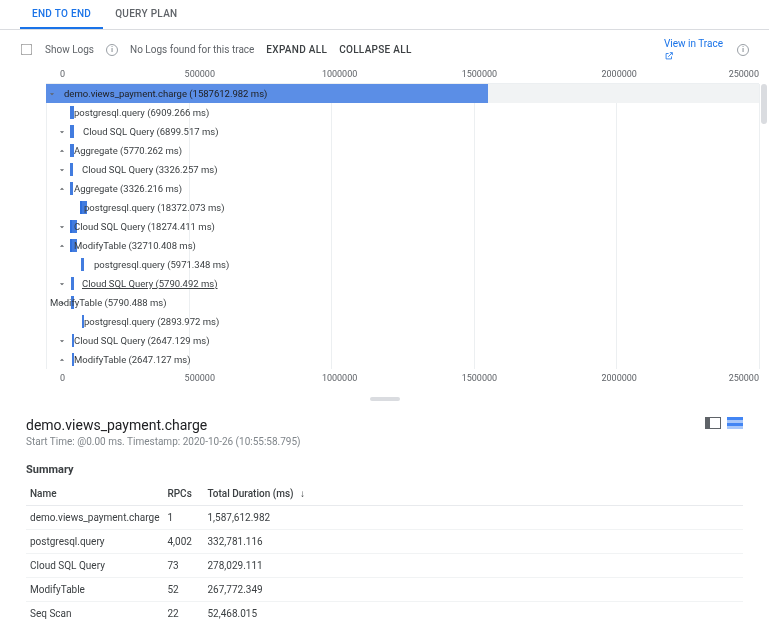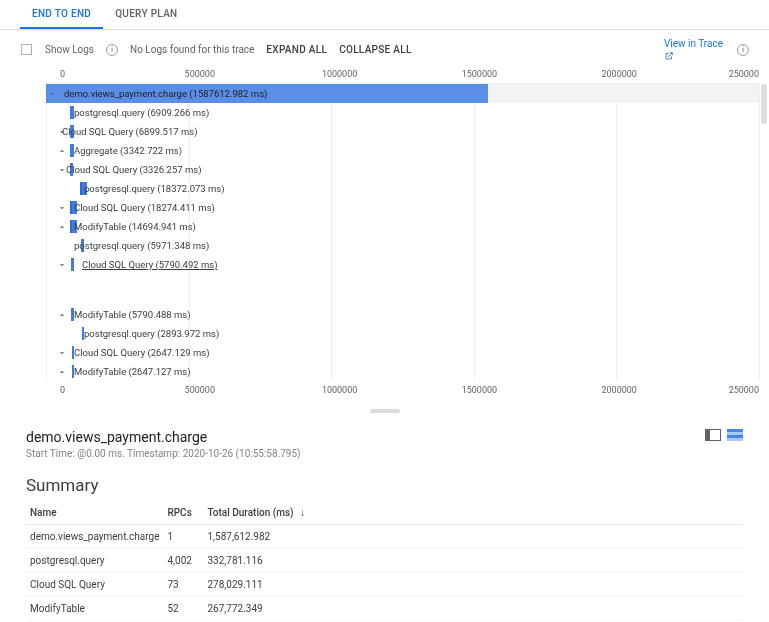--- a/index.html
+++ b/index.html
@@ -128,21 +128,21 @@
     width:16px; height:12px; display:flex;
   }
   .ibox.tbl{
     background:linear-gradient(to right,#5f6368 0 4px,transparent 4px 16px);
     border:1px solid #5f6368;
   }
   .ibox.flm{
     background:linear-gradient(to bottom,#4285f4 0 3px,#a8c7fa 3px 6px,#4285f4 6px 9px,#a8c7fa 9px 12px);
   }
   .summary h3{
-    font-size:17px; font-weight:400; margin:16px 0 6px 0; color:#3c4043;
+    font-size:11px; font-weight:700; margin:16px 0 6px 0; color:#3c4043;
   }
   table{
     width:100%; border-collapse:collapse; font-size:10px;
   }
   thead th{
     text-align:left; font-weight:500; color:#3c4043;
     border-bottom:1px solid #e8eaed; padding:6px 4px;
   }
   thead th .sort{ display:inline-block; margin-left:4px;}
   tbody td{
@@ -201,46 +201,55 @@
         <svg viewBox="0 0 24 24" fill="#5f6368">
           <path d="M7 10l5 5 5-5z"></path>
         </svg>
       </span>
       <span class="label">demo.views_payment.charge (1587612.982 ms)</span>
     </div>
     <div class="row" style="padding-left: 24px;">
       <span class="bar" style="left:24.2px;width:0.5%;min-width:1px"></span>
       <span class="label">postgresql.query (6909.266 ms)</span>
     </div>
-    <div class="row" style="padding-left: 12px;">
+    <div class="row" style="padding-left: 33px;">
       <span class="toggle" style="left:10px">
         <svg viewBox="0 0 24 24" fill="#5f6368">
           <path d="M7 10l5 5 5-5z"></path>
         </svg>
       </span>
       <span class="bar" style="left:24.2px;width:0.5%;min-width:1px"></span>
       <span class="label">Cloud SQL Query (6899.517 ms)</span>
     </div>
     <div class="row" style="padding-left: 24px;">
       <span class="toggle" style="left:10px">
         <svg viewBox="0 0 24 24" fill="#5f6368">
           <path d="M7 14l5-5 5 5z"></path>
         </svg>
       </span>
       <span class="bar" style="left:24.2px;width:0.5%;min-width:1px"></span>
-      <span class="label">Aggregate (3342.722 ms)</span>
-    </div>
-    <div class="row" style="padding-left: 16px; align-items: center;">
+      <span class="label">Aggregate (5770.262 ms)</span>
+    </div>
+    <div class="row" style="padding-left: 32px; align-items: center;">
       <span class="toggle" style="left:10px">
         <svg viewBox="0 0 24 24" fill="#5f6368">
           <path d="M7 10l5 5 5-5z"></path>
         </svg>
       </span>
       <span class="bar" style="left:24.4px;width:0.3%;min-width:1px"></span>
       <span class="label">Cloud SQL Query (3326.257 ms)</span>
+    </div>
+    <div class="row" style="padding-left: 24px;">
+      <span class="toggle" style="left:10px">
+        <svg viewBox="0 0 24 24" fill="#5f6368">
+          <path d="M7 14l5-5 5 5z"></path>
+        </svg>
+      </span>
+      <span class="bar" style="left:24.4px;width:0.3%;min-width:1px"></span>
+      <span class="label">Aggregate (3326.216 ms)</span>
     </div>
     <div class="row" style="padding-left: 34px;">
       <span class="tick-left" style="left:34px"></span>
       <span class="bar" style="left:34.6px;width:0.9%;min-width:1px"></span>
       <span class="label">postgresql.query (18372.073 ms)</span>
     </div>
     <div class="row" style="padding-left: 24px;">
       <span class="toggle" style="left:10px">
         <svg viewBox="0 0 24 24" fill="#5f6368">
           <path d="M7 10l5 5 5-5z"></path>
@@ -251,36 +260,36 @@
       <span class="label">Cloud SQL Query (18274.411 ms)</span>
     </div>
     <div class="row" style="padding-left: 24px;">
       <span class="toggle" style="left:10px">
         <svg viewBox="0 0 24 24" fill="#5f6368">
           <path d="M7 14l5-5 5 5z"></path>
         </svg>
       </span>
       <span class="tick-left" style="left:24px"></span>
       <span class="bar" style="left:24.6px;width:0.9%;min-width:1px"></span>
-      <span class="label">ModifyTable (14694.941 ms)</span>
-    </div>
-    <div class="row" style="padding-left: 24px;">
+      <span class="label">ModifyTable (32710.408 ms)</span>
+    </div>
+    <div class="row" style="padding-left: 44px;">
       <span class="bar" style="left:35.2px;width:0.4%;min-width:1px"></span>
       <span class="label">postgresql.query (5971.348 ms)</span>
     </div>
     <div class="row" style="padding-left: 32px; text-decoration: underline;">
       <span class="toggle" style="left:10px">
         <svg viewBox="0 0 24 24" fill="#5f6368">
           <path d="M7 10l5 5 5-5z"></path>
         </svg>
       </span>
       <span class="bar" style="left:25.2px;width:0.4%;min-width:1px"></span>
       <span class="label">Cloud SQL Query (5790.492 ms)</span>
     </div>
-    <div class="row" style="padding-left: 24px; margin-top: 31px;">
+    <div class="row" style="">
       <span class="toggle" style="left:10px">
         <svg viewBox="0 0 24 24" fill="#5f6368">
           <path d="M7 14l5-5 5 5z"></path>
         </svg>
       </span>
       <span class="bar" style="left:25.2px;width:0.4%;min-width:1px"></span>
       <span class="label">ModifyTable (5790.488 ms)</span>
     </div>
     <div class="row" style="padding-left: 34px;">
       <span class="bar" style="left:35.5px;width:0.3%;min-width:1px"></span>

